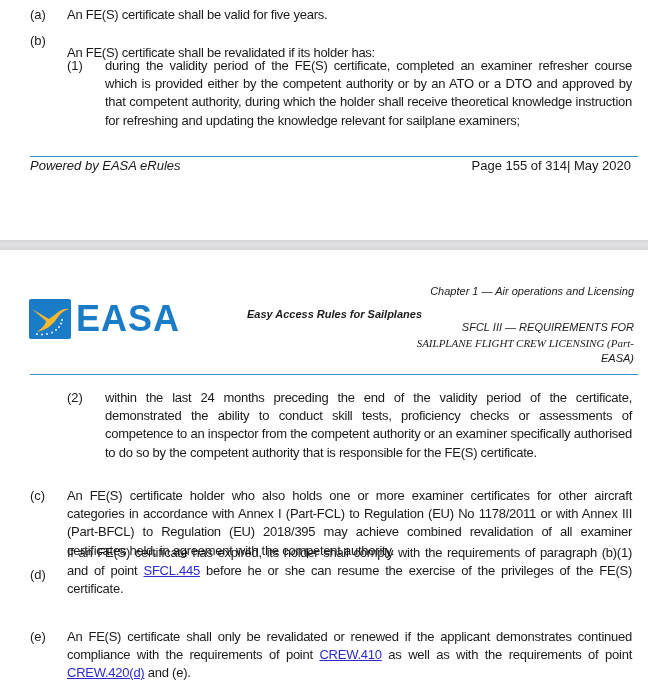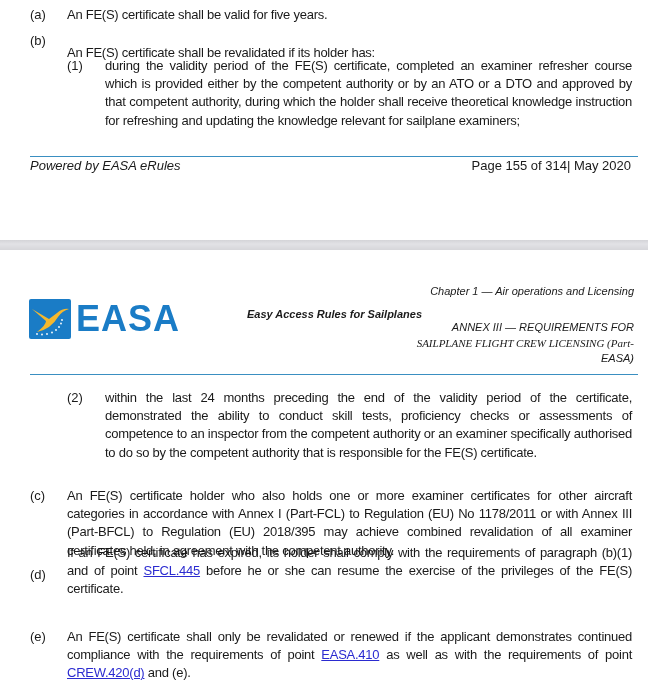--- a/index.html
+++ b/index.html
@@ -65,29 +65,29 @@
     <circle cx="27" cy="31" r="0.9" fill="#fff"></circle>
       <circle cx="30" cy="28" r="0.9" fill="#fff"></circle>
     <circle cx="32" cy="24.5" r="0.9" fill="#fff"></circle>
       <circle cx="33" cy="21" r="0.9" fill="#fff"></circle>
   </svg>
 </div>
 <div class="logo-text">EASA</div>
 
 <div class="hdr hdr-bold" style="left:242px;top:297px;width:180px;margin-top:9px;">Easy Access Rules for Sailplanes</div>
 <div class="hdr" style="left:420px;top:283px;width:214px;">Chapter 1 — Air operations and Licensing</div>
-<div class="hdr" style="left:400px;top:319px;width:234px;">ANNEX III — REQUIREMENTS FOR</div>
+<div class="hdr" style="left:400px;top:319px;width:234px;">SFCL III — REQUIREMENTS FOR</div>
 <div class="hdr" style="left:380px;top:335px;width:254px;font-family:Liberation Serif, serif;">SAILPLANE FLIGHT CREW LICENSING (Part-</div>
 <div class="hdr" style="left:400px;top:350px;width:234px;">EASA)</div>
 
 <div class="rule" style="left:30px;top:374px;width:608px;"></div>
 
 <span class="lbl" style="left:67px;top:389px;">(2)</span>
 <div class="para just-last" style="left:105px;top:389px;width:527px;">within the last 24 months preceding the end of the validity period of the certificate, demonstrated the ability to conduct skill tests, proficiency checks or assessments of competence to an inspector from the competent authority or an examiner specifically authorised to do so by the competent authority that is responsible for the FE(S) certificate.</div>
 
 <span class="lbl" style="left:30px;top:487px;">(c)</span>
 <div class="para just-last" style="left:67px;top:487px;width:565px;">An FE(S) certificate holder who also holds one or more examiner certificates for other aircraft categories in accordance with Annex I (Part-FCL) to Regulation (EU) No 1178/2011 or with Annex III (Part-BFCL) to Regulation (EU) 2018/395 may achieve combined revalidation of all examiner certificates held, in agreement with the competent authority.</div>
 
 <span class="lbl" style="left:30px;top:566px;">(d)</span>
 <div class="para just-last" style="left:67px;top:544px;width:565px;"><span>If an FE(S) certificate has expired, its holder shall comply with the requirements of paragraph (b)(1) and of point </span><a class="link" href="#">SFCL.445</a><span> before he or she can resume the exercise of the privileges of the FE(S) certificate.</span></div>
 
 <span class="lbl" style="left:30px;top:628px;">(e)</span>
-<div class="para just-last" style="left:67px;top:628px;width:565px;"><span>An FE(S) certificate shall only be revalidated or renewed if the applicant demonstrates continued compliance with the requirements of point </span><a class="link" href="#">EASA.410</a><span> as well as with the requirements of point </span><a class="link" href="#">CREW.420(d)</a><span> and (e).</span></div>
+<div class="para just-last" style="left:67px;top:628px;width:565px;"><span>An FE(S) certificate shall only be revalidated or renewed if the applicant demonstrates continued compliance with the requirements of point </span><a class="link" href="#">CREW.410</a><span> as well as with the requirements of point </span><a class="link" href="#">CREW.420(d)</a><span> and (e).</span></div>
 
 </body></html>

